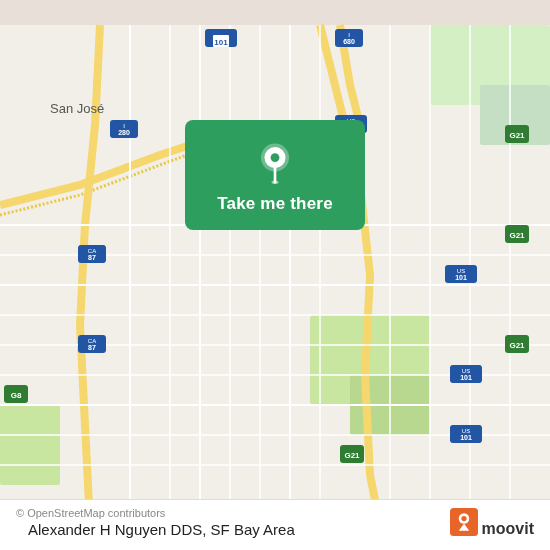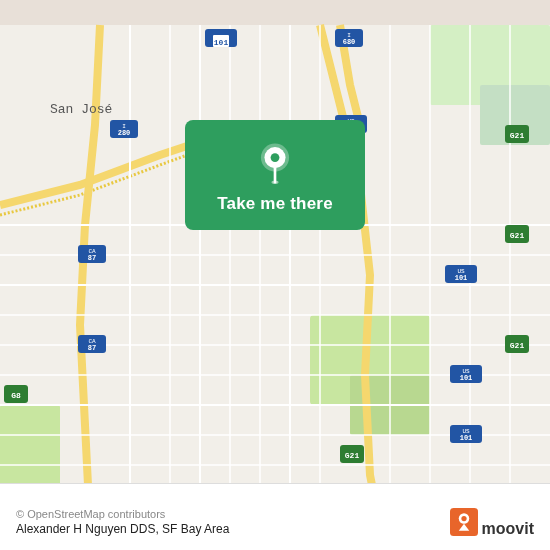--- a/index.html
+++ b/index.html
@@ -16,59 +16,59 @@
       height: 550px;
       position: relative;
       background-color: #e8e0d8;
     }
 
     
     #map-bg {
       position: absolute;
       inset: 0;
       overflow: hidden;
-      font-family: Liberation Mono, monospace;
     }
 
     
     .map-svg {
       width: 100%;
       height: 100%;
     }
 
     
     #bottom-bar {
       position: absolute;
       bottom: 0;
       left: 0;
       right: 0;
       background: white;
-      padding: 22px 16px 12px;
+      padding: 6px 16px 12px;
       display: flex;
       align-items: center;
       justify-content: space-between;
       border-top: 1px solid #ddd;
       z-index: 10;
     }
 
     #bottom-left {
       display: flex;
       flex-direction: column;
     }
 
     #attribution {
       font-size: 11px;
       color: #888;
     }
 
     #location-name {
-      font-size: 12px;
+      font-size: 15px;
       color: #222;
       font-weight: 500;
       margin-top: 2px;
+      margin-left: 12px;
     }
 
     #moovit-logo {
       display: flex;
       align-items: center;
       gap: 4px;
     }
 
     .moovit-icon {
       width: 28px;

